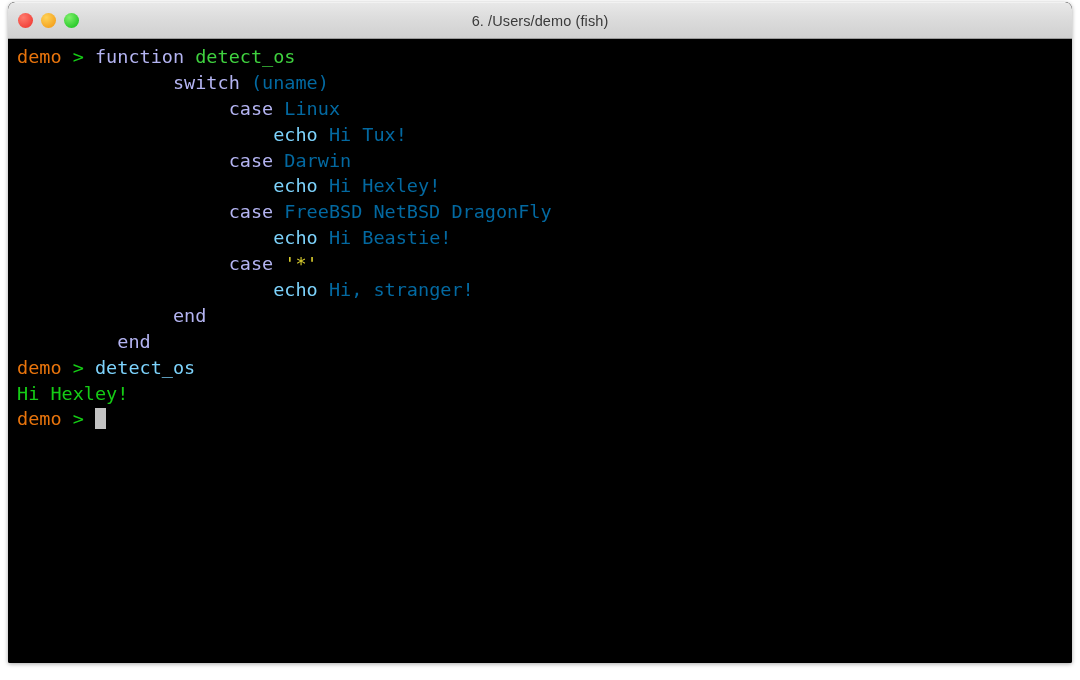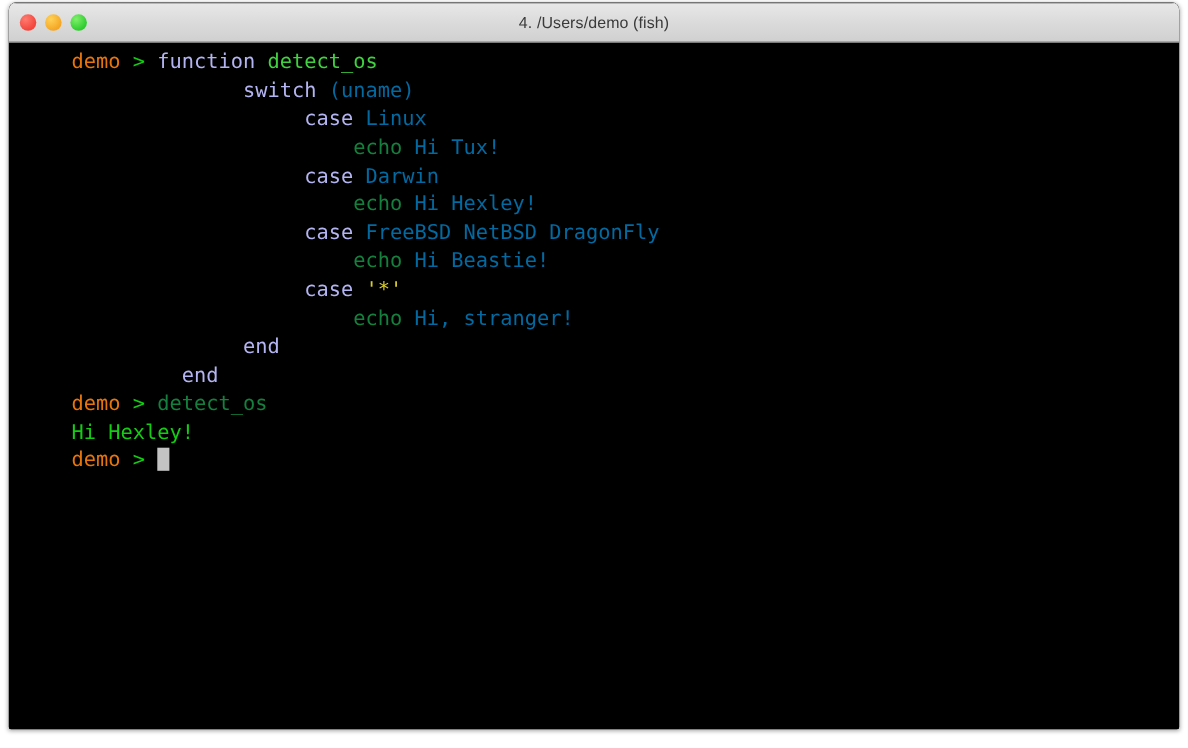--- a/index.html
+++ b/index.html
@@ -90,27 +90,27 @@
 
   #terminal-screen {
     font-family: "DejaVu Sans Mono", "Liberation Mono", monospace;
     font-size: 18.5px;
     line-height: 25.9px;
     white-space: pre;
     padding-left: 9px;
     color: #b8b8f0;
   }
 
-  .line { white-space: pre; height: 25.9px; margin-left: 48px; }
+  .line { white-space: pre; height: 25.9px; }
 
   
   .c-prompt-host { color: #e8740c; }
   .c-prompt-arrow { color: #15cc15; }
   .c-keyword { color: #b4b4f2; }
-  .c-command { color: #15803d; }
+  .c-command { color: #7dd3fc; }
   .c-funcname { color: #3fd13f; }
   .c-arg { color: #0369a1; }
   .c-quote { color: #d8cc2e; }
   .c-output { color: #15cc15; }
 
   #cursor-block {
     display: inline-block;
     width: 10.6px;
     height: 21px;
     background: #c3c3c3;
@@ -123,21 +123,21 @@
 <div id="desktop">
 
   <div id="terminal-window">
 
     <div id="title-bar">
       <div id="traffic-lights">
         <span class="tl tl-close"></span>
         <span class="tl tl-min"></span>
         <span class="tl tl-max"></span>
       </div>
-      <div id="window-title">4. /Users/demo (fish)</div>
+      <div id="window-title">6. /Users/demo (fish)</div>
     </div>
 
     <div id="terminal-body">
       <div id="terminal-screen"><div class="line"><span class="c-prompt-host">demo</span><span> </span><span class="c-prompt-arrow">&gt;</span><span> </span><span class="c-keyword">function </span><span class="c-funcname">detect_os</span></div><div class="line"><span>              </span><span class="c-keyword">switch </span><span class="c-arg">(uname)</span></div><div class="line"><span>                   </span><span class="c-keyword">case </span><span class="c-arg">Linux</span></div><div class="line"><span>                       </span><span class="c-command">echo </span><span class="c-arg">Hi Tux!</span></div><div class="line"><span>                   </span><span class="c-keyword">case </span><span class="c-arg">Darwin</span></div><div class="line"><span>                       </span><span class="c-command">echo </span><span class="c-arg">Hi Hexley!</span></div><div class="line"><span>                   </span><span class="c-keyword">case </span><span class="c-arg">FreeBSD NetBSD DragonFly</span></div><div class="line"><span>                       </span><span class="c-command">echo </span><span class="c-arg">Hi Beastie!</span></div><div class="line"><span>                   </span><span class="c-keyword">case </span><span class="c-quote">'*'</span></div><div class="line"><span>                       </span><span class="c-command">echo </span><span class="c-arg">Hi, stranger!</span></div><div class="line"><span>              </span><span class="c-keyword">end</span></div><div class="line"><span>         </span><span class="c-keyword">end</span></div><div class="line"><span class="c-prompt-host">demo</span><span> </span><span class="c-prompt-arrow">&gt;</span><span> </span><span class="c-command">detect_os</span></div><div class="line"><span class="c-output">Hi Hexley!</span></div><div class="line"><span class="c-prompt-host">demo</span><span> </span><span class="c-prompt-arrow">&gt;</span><span> </span><span id="cursor-block"></span></div></div>
     </div>
 
   </div>
 
 </div>
 

